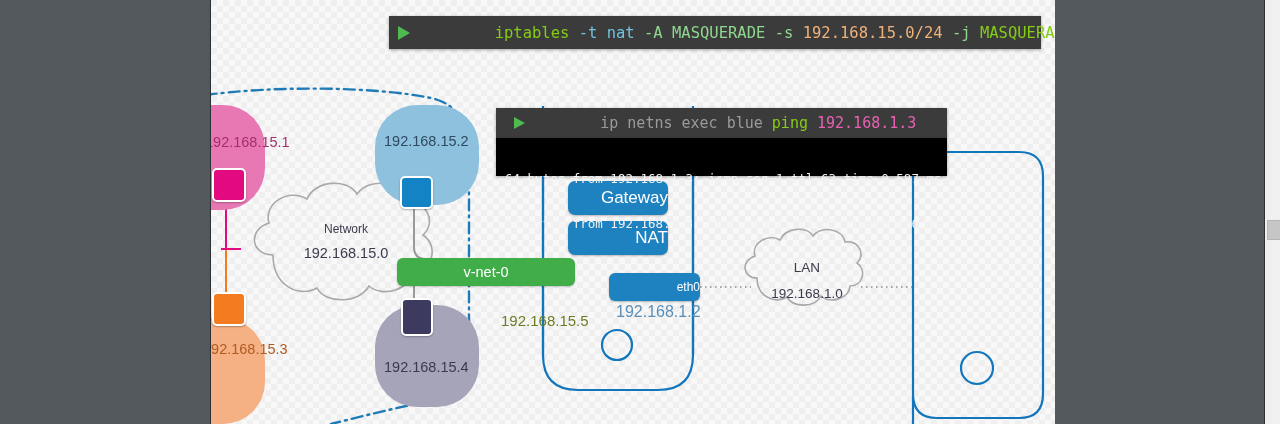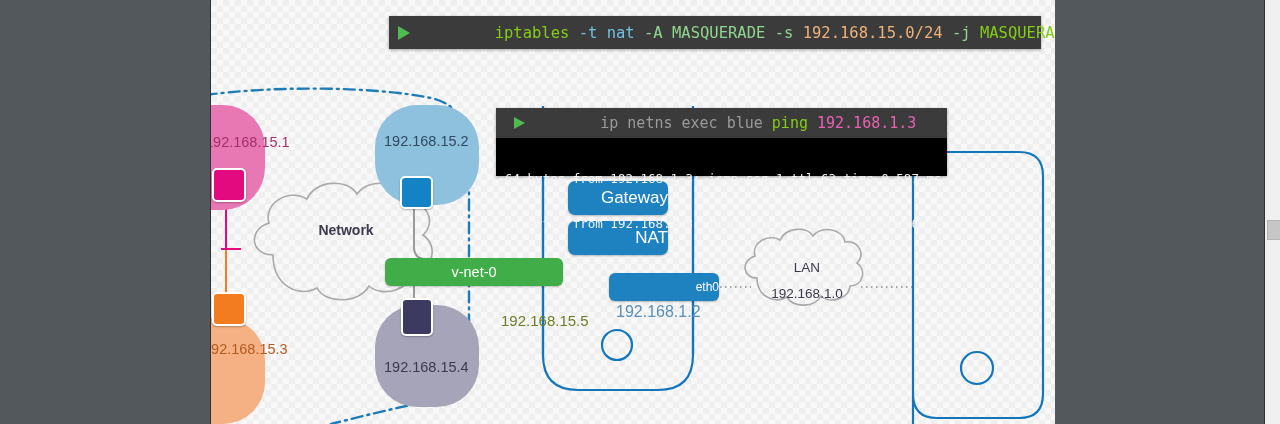--- a/index.html
+++ b/index.html
@@ -70,20 +70,21 @@
   .btn{
     position:absolute;border-radius:7px;background:#1f82c0;color:#fff;
     display:flex;align-items:center;justify-content:flex-end;
     font-size:17px;box-shadow:0 1px 2px rgba(0,0,0,.25);
   }
   .btn.small{font-size:12px;border-radius:6px;}
   .vnet{
     position:absolute;border-radius:6px;background:#41ad49;color:#fff;
     display:flex;align-items:center;justify-content:center;font-size:14.5px;
     box-shadow:0 1px 2px rgba(0,0,0,.22);
+    margin-left:12px;
   }
   .cloud-txt{position:absolute;text-align:center;color:#3b3b4d;}
 </style>
 </head>
 <body>
 
 <div id="root">
 
   <div class="pane-left"></div>
   <div class="pane-edge" style="left:210px;"></div>
@@ -150,36 +151,37 @@
     <div class="chip" style="left:189px;top:176px;width:29px;height:29px;background:#1483c5;"></div>
 
     <div class="blob" style="left:-52px;top:318px;width:106px;height:106px;background:#f5b183;"></div>
     <div class="lbl node-label" style="left:-8px;top:341px;color:#b15b22;">192.168.15.3</div>
     <div class="chip" style="left:1px;top:292px;width:30px;height:30px;background:#f47c20;"></div>
 
     <div class="blob" style="left:164px;top:305px;width:104px;height:102px;background:#a6a4b9;"></div>
     <div class="lbl node-label" style="left:173px;top:359px;color:#3b3b4d;">192.168.15.4</div>
     <div class="chip" style="left:190px;top:298px;width:28px;height:34px;background:#3c3a5e;"></div>
 
-    <div class="cloud-txt" style="left:60px;top:222px;width:150px;font-size:14px;font-weight:bold;">Network</div>
+    <div class="cloud-txt" style="left:60px;top:222px;width:150px;font-size:12px;">Network</div>
+    <div class="cloud-txt" style="left:60px;top:245px;width:150px;font-size:14.5px;">192.168.15.0</div>
 
     <div class="cloud-txt" style="left:532px;top:260px;width:128px;font-size:13.5px;">LAN</div>
     <div class="cloud-txt" style="left:532px;top:286px;width:128px;font-size:13.5px;">192.168.1.0</div>
 
     <div class="vnet" style="left:174px;top:258px;width:178px;height:28px;">
       <span>v-net-0</span>
     </div>
 
     <div class="btn" style="left:357px;top:181px;width:100px;height:34px;">
       <span>Gateway</span>
     </div>
     <div class="btn" style="left:357px;top:221px;width:100px;height:34px;">
       <span>NAT</span>
     </div>
-    <div class="btn small" style="left:398px;top:273px;width:110px;height:28px;">
+    <div class="btn small" style="left:398px;top:273px;width:91px;height:28px;">
       <span>eth0</span>
     </div>
 
     <div class="lbl" style="left:290px;top:303px;font-size:15px;color:#6b7c24;margin-top:9px;">192.168.15.5</div>
     <div class="lbl" style="left:405px;top:303px;font-size:16px;color:#5a8fb8;">192.168.1.2</div>
 
     <div class="term term-cmd" id="term1">
       <span class="play"></span>
       <span>
         <span class="c-white">iptables </span><span class="c-cyan">-t </span><span class="c-cyan">nat </span><span class="c-green">-A </span><span class="c-green">MASQUERADE </span><span class="c-green">-s </span><span class="c-orange">192.168.15.0/24 </span><span class="c-green">-j </span><span class="c-white">MASQUERADE</span>

